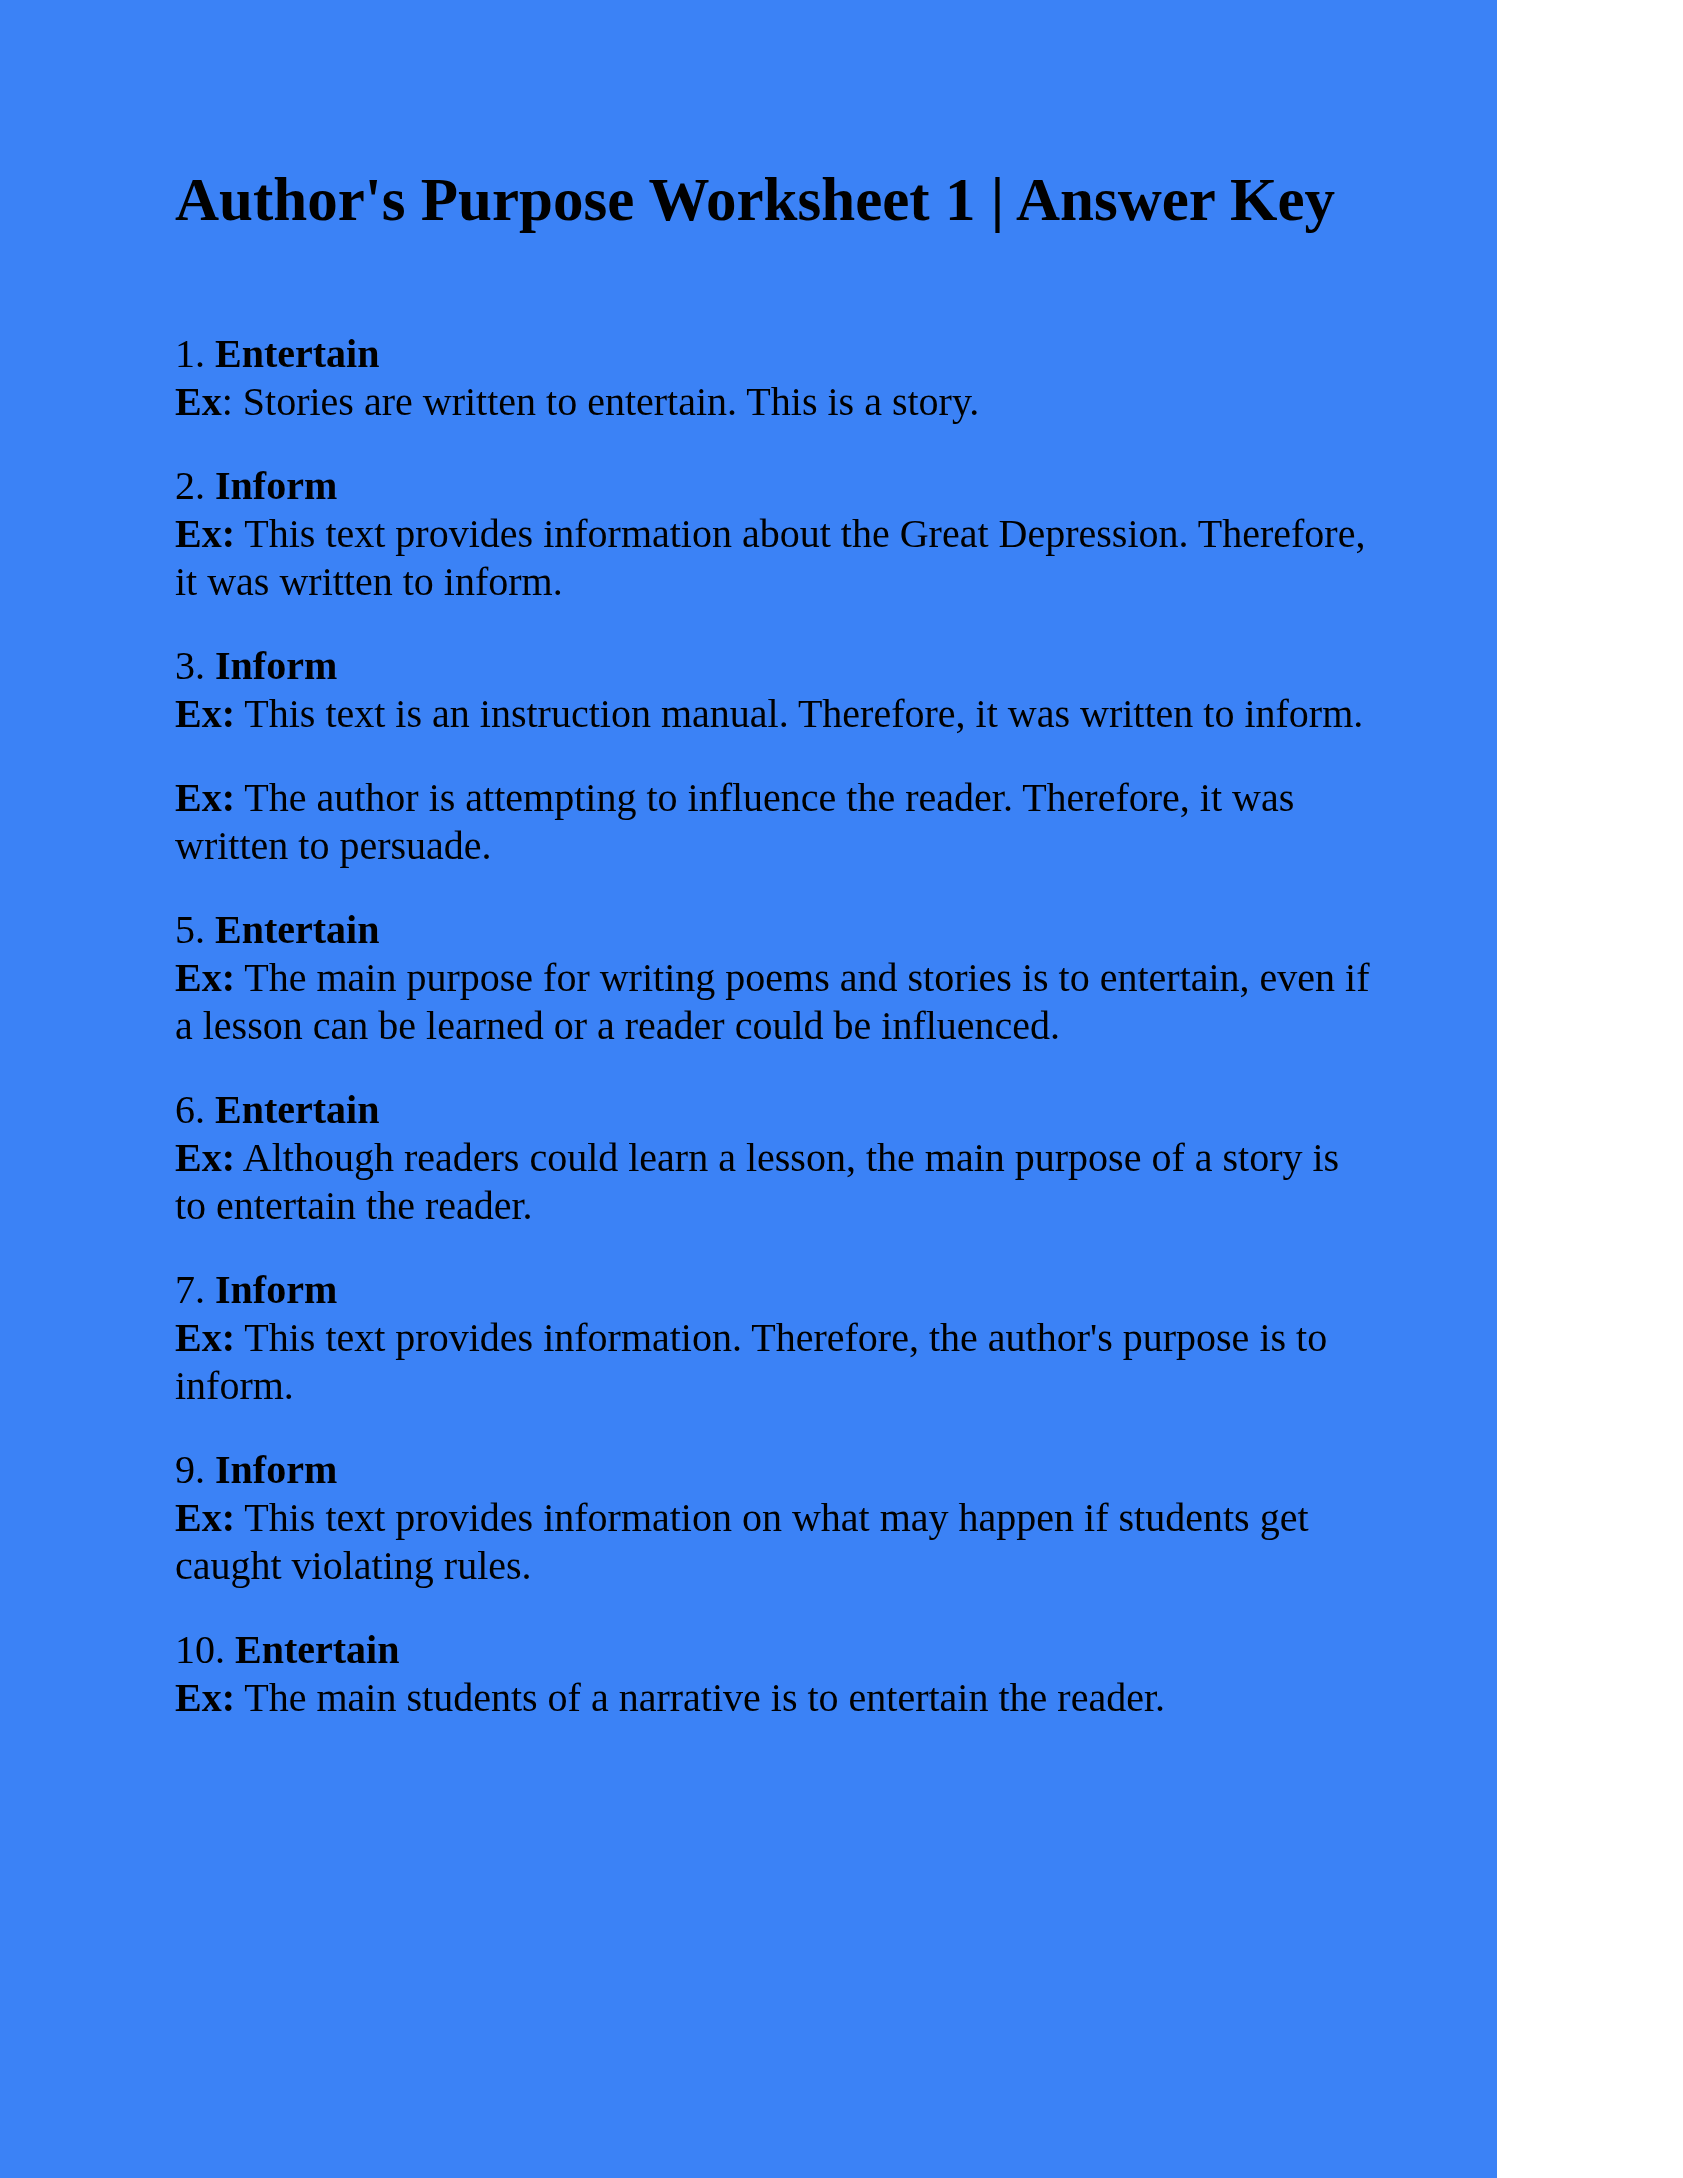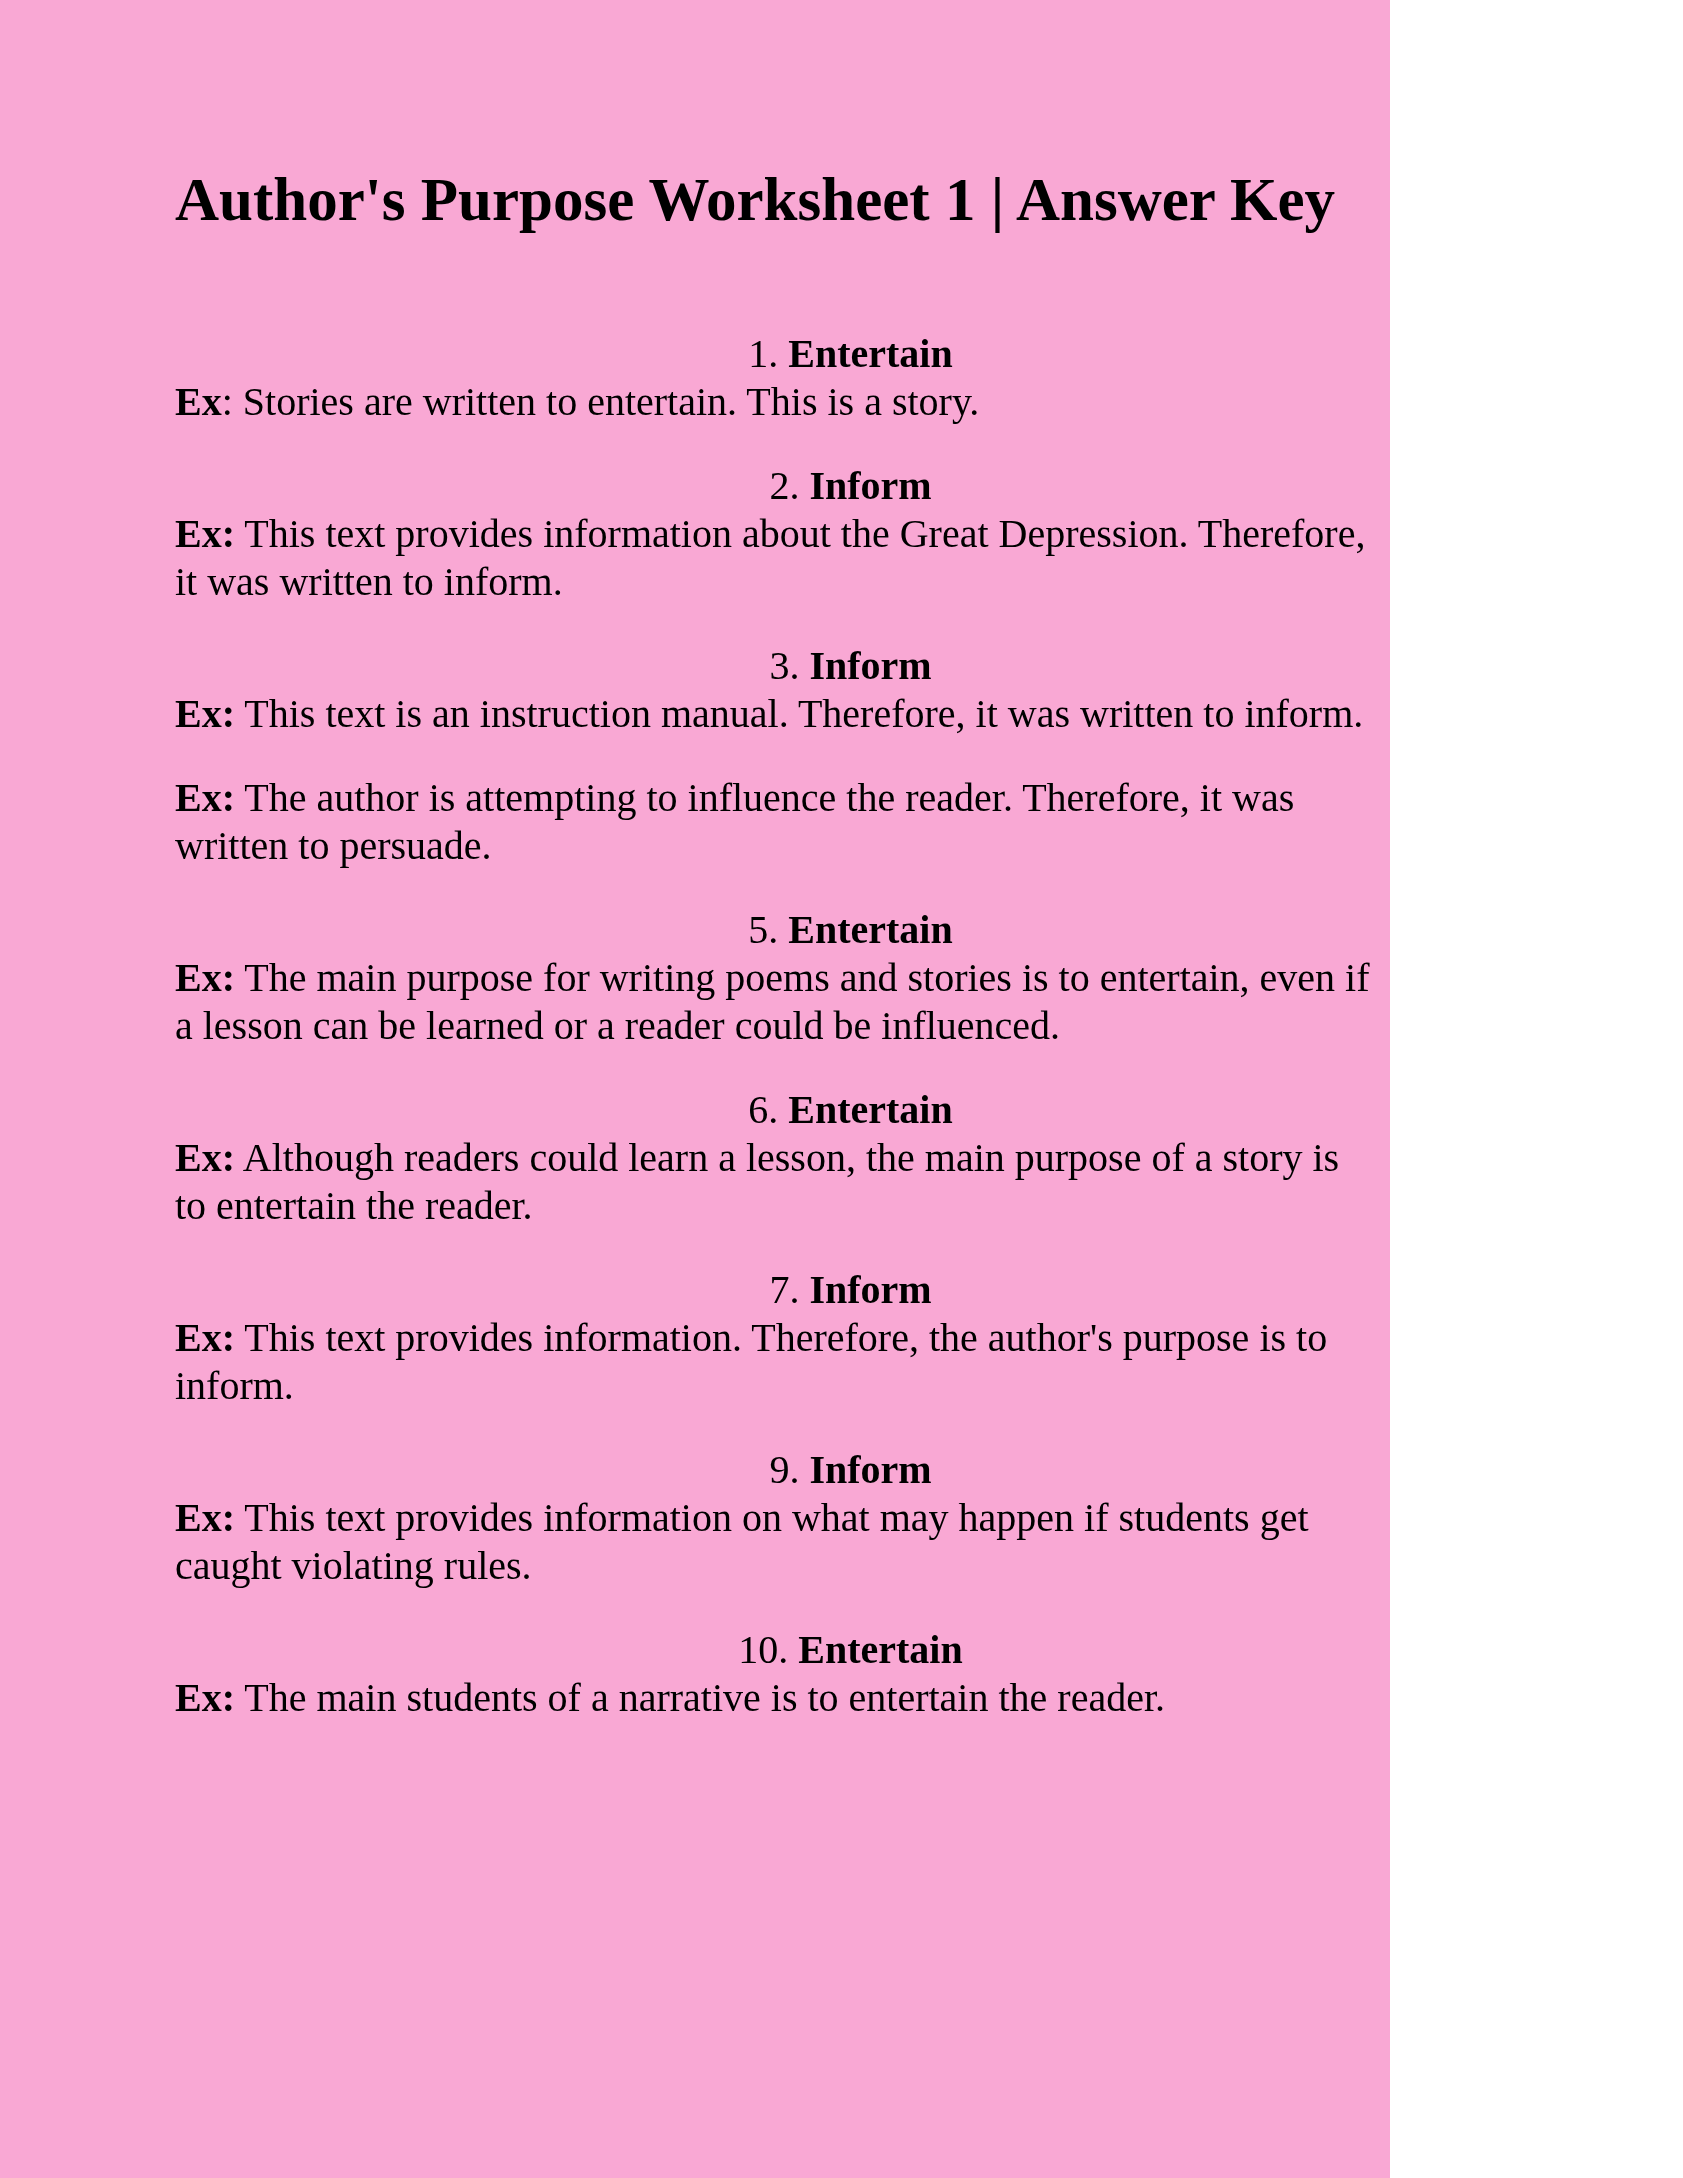--- a/index.html
+++ b/index.html
@@ -1,21 +1,21 @@
 <!DOCTYPE html>
 <html><head>
 <meta charset="utf-8">
 <style>
   * { margin: 0; padding: 0; box-sizing: border-box; }
   html, body { background: #ffffff; }
   .page {
     position: relative;
-    width: 1390px;
+    width: 1497px;
     height: 2178px;
-    background: #f9a8d4;
+    background: #3b82f6;
     color: #000000;
     font-family: "Liberation Serif", "DejaVu Serif", serif;
     overflow: hidden;
   }
   .content {
     position: absolute;
     left: 175px;
     top: 164px;
     width: 1351px;
   }
@@ -25,21 +25,21 @@
     line-height: 71px;
     letter-spacing: 0px;
     margin-bottom: 95px;
     white-space: nowrap;
   }
   .item {
     font-size: 40px;
     line-height: 48px;
     margin-bottom: 36px;
   }
-  .item-heading { font-weight: normal; text-align: center; }
+  .item-heading { font-weight: normal; }
   .item-answer { font-weight: bold; }
   .ex-label { font-weight: bold; }
   .ex-text { white-space: pre-line; margin-top: 42px; }
 </style>
 </head>
 <body>
 
 <div class="page">
   <div class="content">
 

